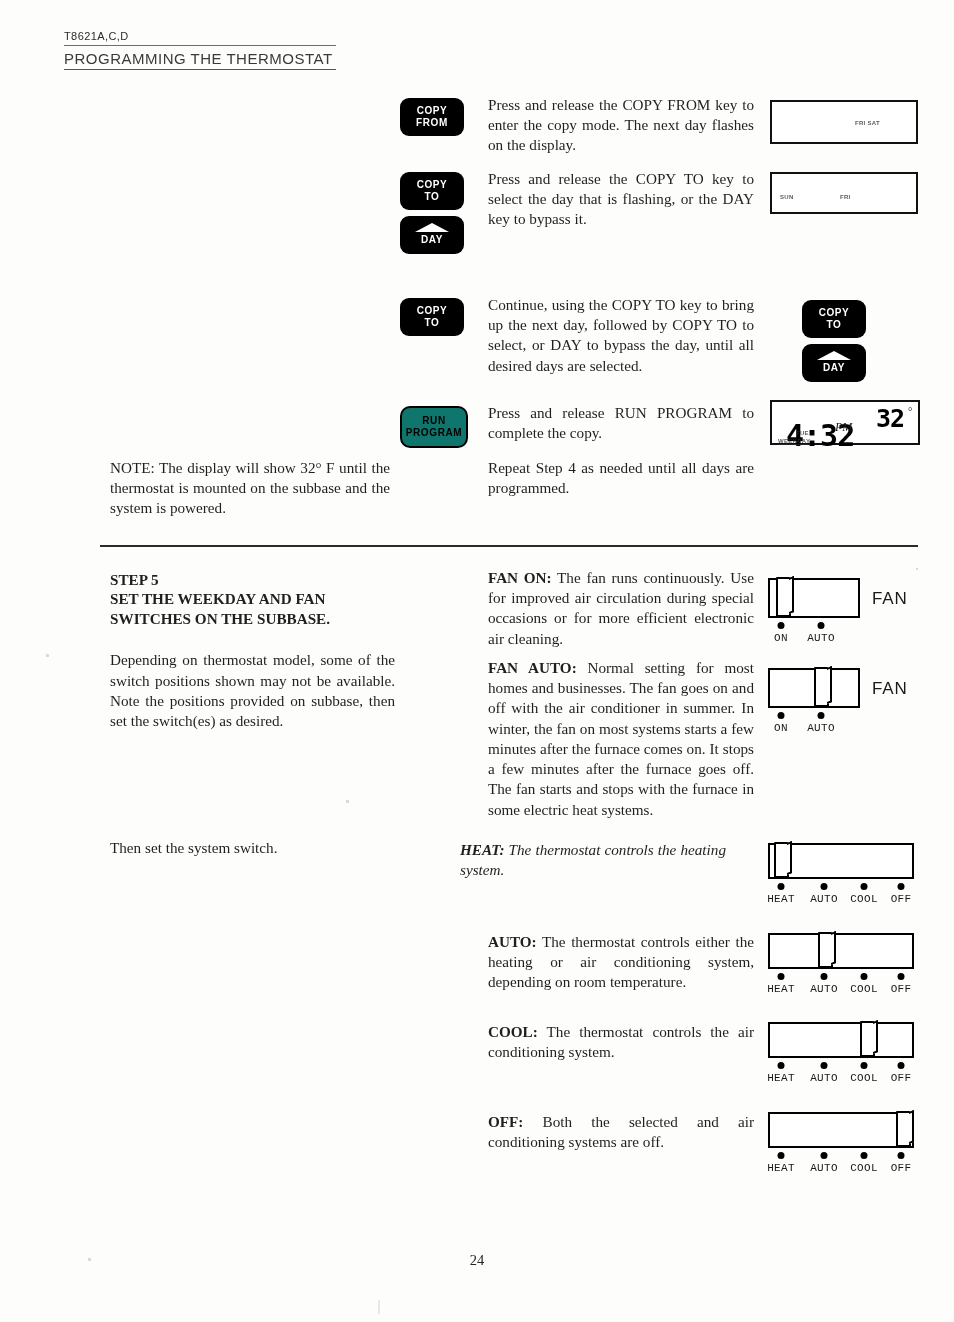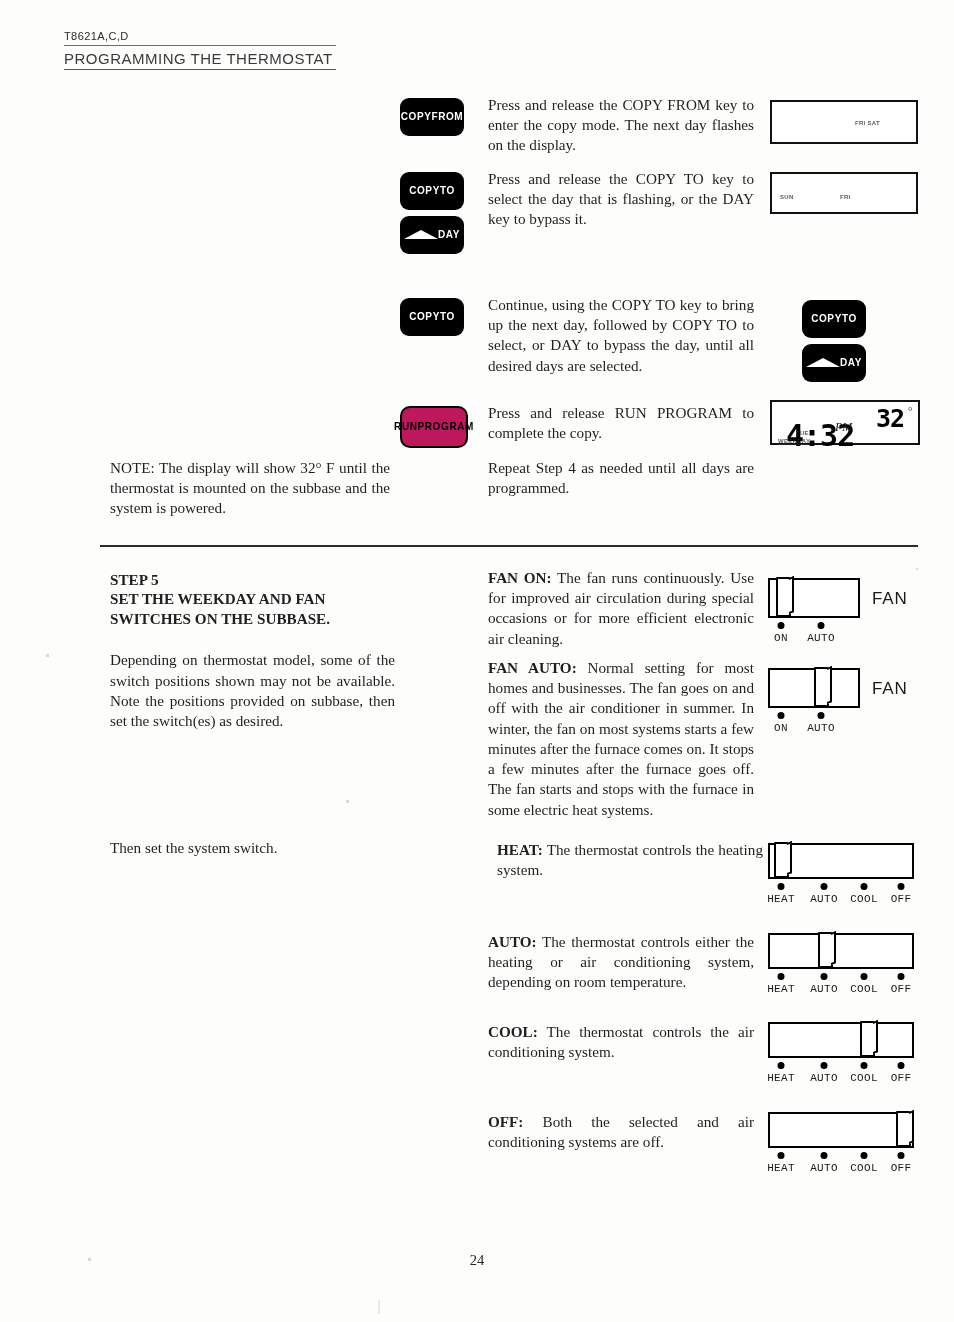--- a/index.html
+++ b/index.html
@@ -71,27 +71,27 @@
     width: 64px;
     height: 38px;
     background: #000;
     border-radius: 9px;
     color: #fff;
     font-family: "Liberation Sans", sans-serif;
     font-weight: bold;
     font-size: 10px;
     letter-spacing: .6px;
     display: flex;
-    flex-direction: row;
+    flex-direction: column;
     align-items: center;
     justify-content: center;
     line-height: 1.22;
   }
   .key.outline {
-    background: #be185d;
+    background: #0f766e;
     color: #000;
     border: 2.5px solid #000;
     border-radius: 10px;
   }
   .key .tri {
     width: 0; height: 0;
     border-left: 17px solid transparent;
     border-right: 17px solid transparent;
     border-bottom: 9px solid #fff;
     margin-bottom: 2px;
@@ -319,21 +319,21 @@
       <span class="dot" style="left:13px;"></span>
       <span class="dot" style="left:53px;"></span>
     </div>
     <div class="labels-row" style="width:92px;">
       <span class="sw-label" style="left:13px;">ON</span>
       <span class="sw-label" style="left:53px;">AUTO</span>
     </div>
   </div>
   <span class="fan-caption" style="left:872px; top:679px;">FAN</span>
 
-  <div class="body-text" style="position:absolute; left:497px; top:840px; width:266px;">
+  <div class="body-text" style="position:absolute; left:460px; top:840px; width:266px;font-style:italic;">
     <b>HEAT:</b><span> The thermostat controls the heating system.</span>
   </div>
   <div class="switch-wrap" style="left:768px; top:843px;">
     <div class="switch-box" style="width:146px; height:36px;">
       <div class="lever" style="left:4px;"></div>
     </div>
     <div class="dots-row" style="width:146px;">
       <span class="dot" style="left:13px;"></span>
       <span class="dot" style="left:56px;"></span>
       <span class="dot" style="left:96px;"></span>

